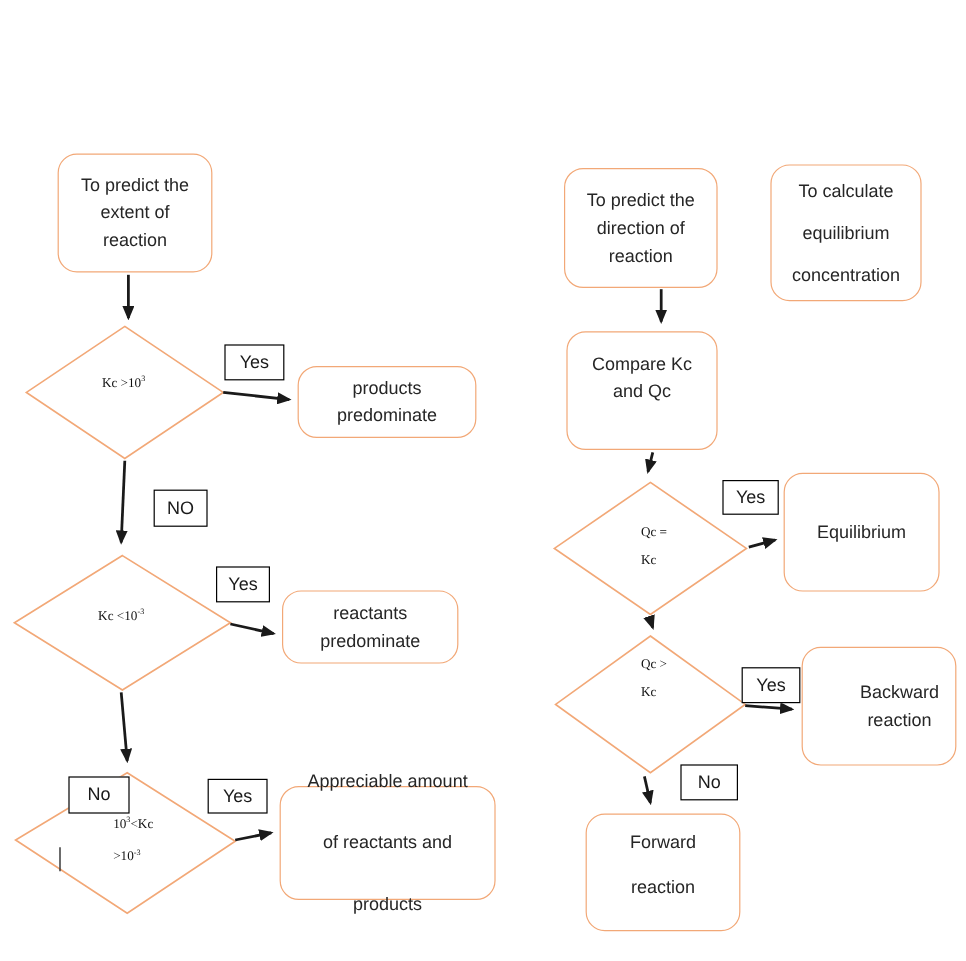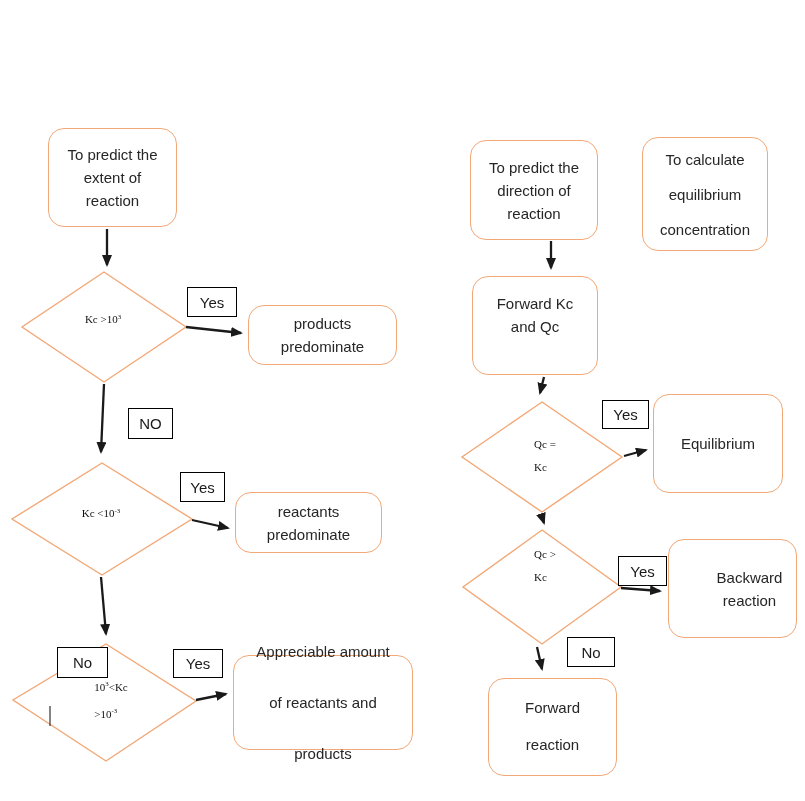--- a/index.html
+++ b/index.html
@@ -102,34 +102,34 @@
     <div>reaction</div>
   </div>
 
   <div class="obox" style="left:642px;top:137px;width:126px;height:114px;gap:12px;">
     <div>To calculate</div>
     <div>equilibrium</div>
     <div>concentration</div>
   </div>
 
   <div class="obox pad-b" style="left:472px;top:276px;width:126px;height:99px;">
-    <div>Forward Kc</div>
+    <div>Compare Kc</div>
     <div>and Qc</div>
   </div>
 
   <div class="obox" style="left:653px;top:394px;width:130px;height:99px;">
     <div>Equilibrium</div>
   </div>
 
   <div class="obox" style="left:668px;top:539px;width:129px;height:99px;padding-left:34px;">
     <div>Backward</div>
     <div>reaction</div>
   </div>
 
-  <div class="obox tall-lines" style="left:488px;top:678px;width:129px;height:98px;justify-content:flex-end;">
+  <div class="obox tall-lines" style="left:488px;top:678px;width:129px;height:98px;">
     <div>Forward</div>
     <div>reaction</div>
   </div>
 
   <div class="dtext" style="left:103px;top:318px;">
     <span>Kc &gt;10</span><sup>3</sup>
   </div>
 
   <div class="dtext" style="left:101px;top:512px;">
     <span>Kc &lt;10</span><sup>-3</sup>

